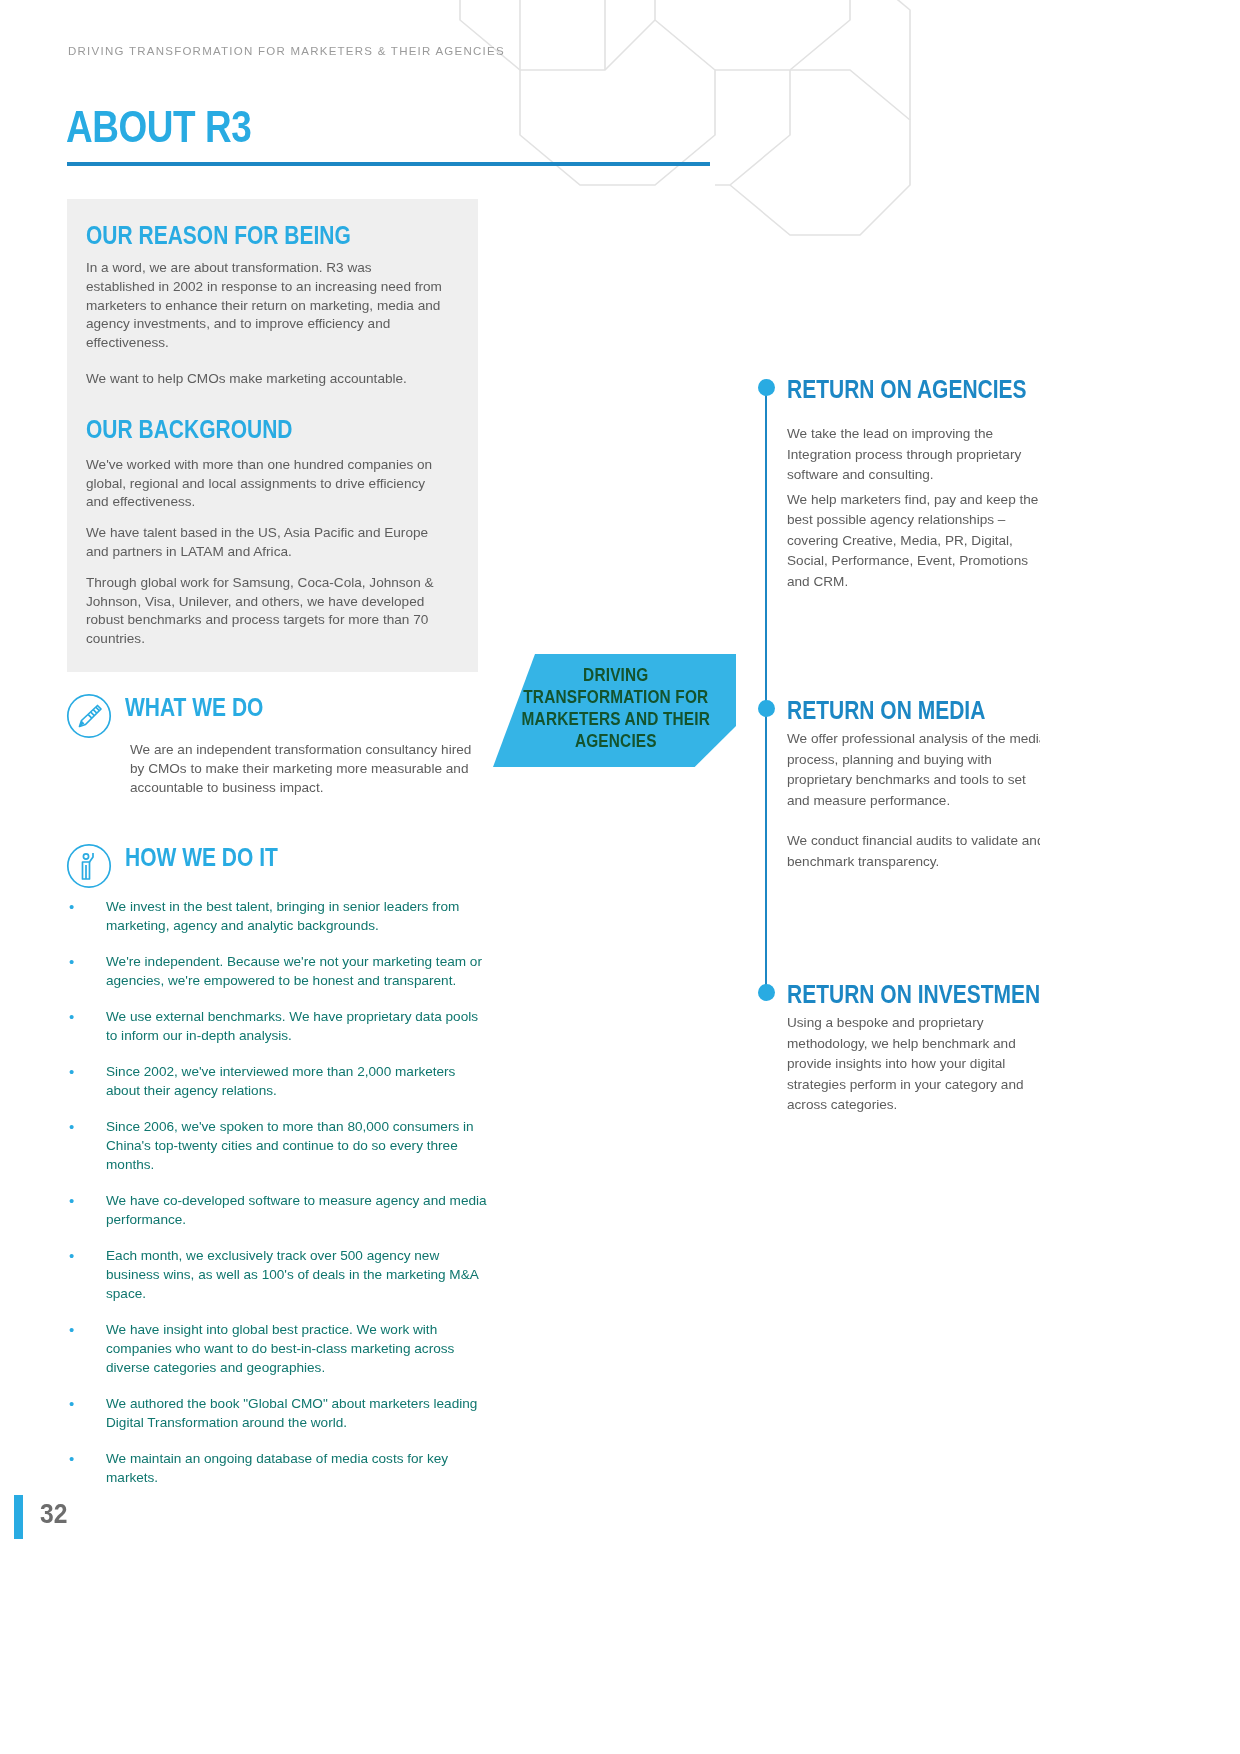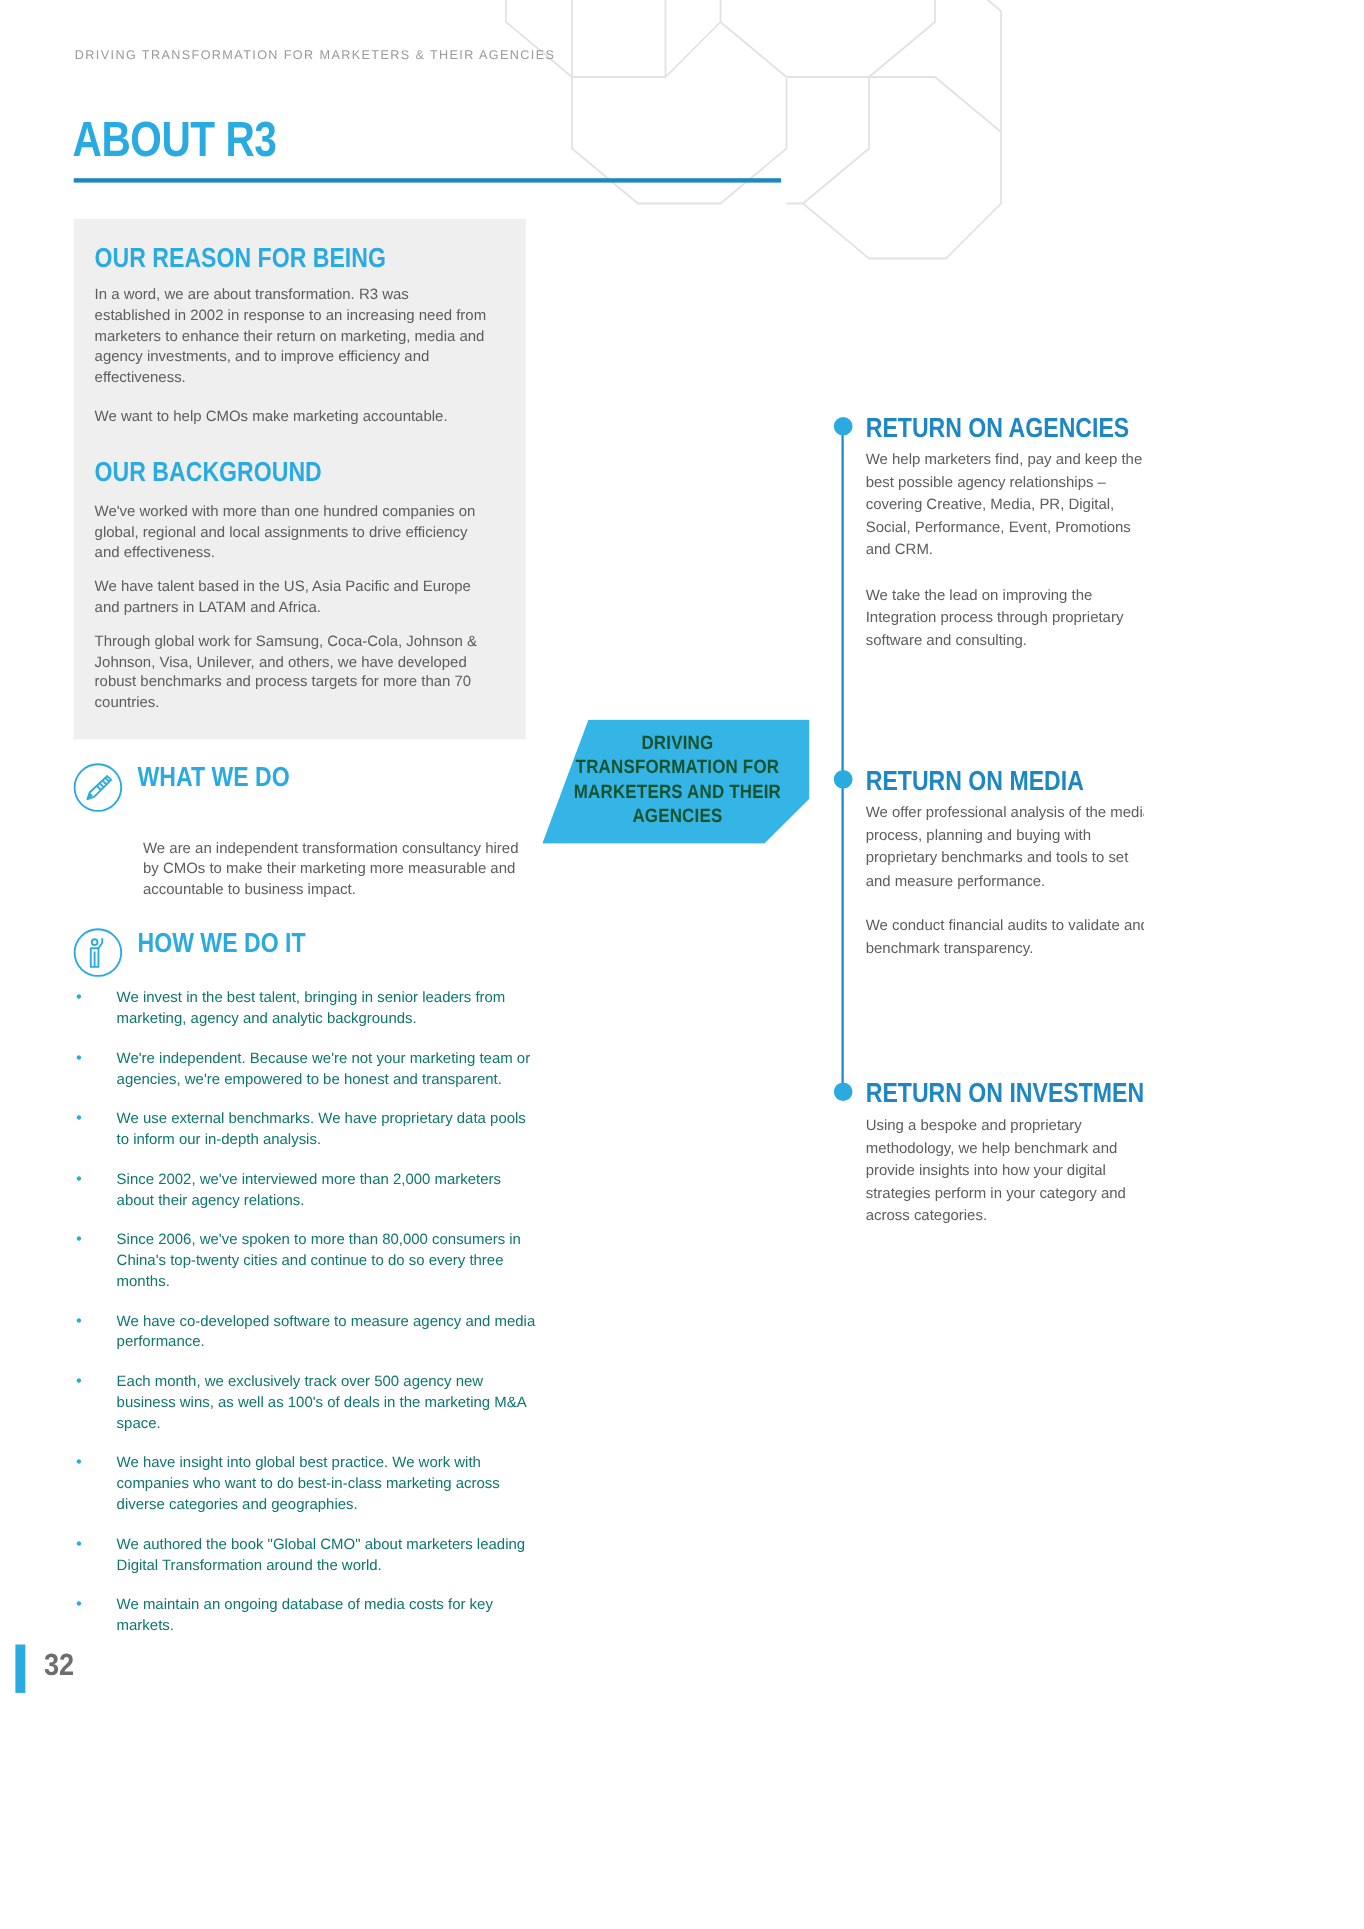--- a/index.html
+++ b/index.html
@@ -257,21 +257,21 @@
         <path d="M31.5 12.5 L35 16 L19.5 31.5 L13.5 33.5 L15.5 27.5 Z" fill="#ffffff"></path>
         <path d="M29.8 14.2 L33.3 17.7"></path>
         <path d="M27.3 16.7 L30.8 20.2"></path>
         <path d="M24.8 19.2 L28.3 22.7"></path>
         <path d="M22.3 21.7 L25.8 25.2"></path>
       </g>
       <path d="M13.5 33.5 L15.5 27.5 L18.5 30.5 Z" fill="#29ABE2"></path>
     </svg>
     <div class="h2-blue">WHAT WE DO</div>
   </div>
-  <div class="icon-body" style="left:130px; top:740px; width:350px;margin-top:21px;">We are an independent transformation consultancy hired by CMOs to make their marketing more measurable and accountable to business impact.</div>
+  <div class="icon-body" style="left:130px; top:740px; width:350px;">We are an independent transformation consultancy hired by CMOs to make their marketing more measurable and accountable to business impact.</div>
 
   <div class="icon-head" style="left:66px; top:843px;">
     <svg class="icon-circle" width="46" height="46" viewBox="0 0 46 46">
       <circle cx="23" cy="23" r="21.2" fill="none" stroke="#29ABE2" stroke-width="1.7"></circle>
       <g fill="none" stroke="#29ABE2" stroke-width="1.7" stroke-linejoin="round">
         <circle cx="20" cy="13.5" r="2.6"></circle>
         <path d="M16.5 19 L16.5 36 L23.5 36 L23.5 19 Z"></path>
         <path d="M23.5 19 L27 14 L27 10"></path>
         <path d="M20 22 L20 36"></path>
       </g>
@@ -329,22 +329,22 @@
       <div>MARKETERS AND THEIR</div>
       <div>AGENCIES</div>
     </div>
   </div>
 
   <div class="timeline-line"></div>
 
   <div class="tl-dot" style="top:379px;"></div>
   <div class="tl-block" style="top:375px;">
     <div class="tl-head">RETURN ON AGENCIES</div>
+    <div class="tl-body second">We take the lead on improving the Integration process through proprietary software and consulting.</div>
     <div class="tl-body">We help marketers find, pay and keep the best possible agency relationships – covering Creative, Media, PR, Digital, Social, Performance, Event, Promotions and CRM.</div>
-    <div class="tl-body second">We take the lead on improving the Integration process through proprietary software and consulting.</div>
   </div>
 
   <div class="tl-dot" style="top:700px;"></div>
   <div class="tl-block" style="top:696px;">
     <div class="tl-head">RETURN ON MEDIA</div>
     <div class="tl-body">We offer professional analysis of the media process, planning and buying with proprietary benchmarks and tools to set and measure performance.</div>
     <div class="tl-body second">We conduct financial audits to validate and benchmark transparency.</div>
   </div>
 
   <div class="tl-dot" style="top:984px;"></div>

